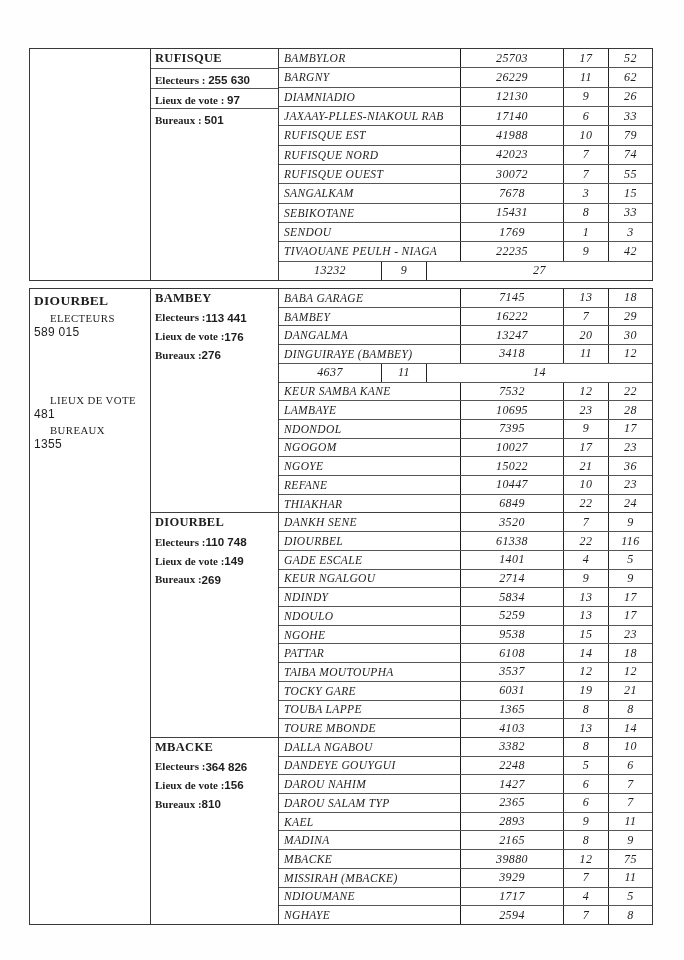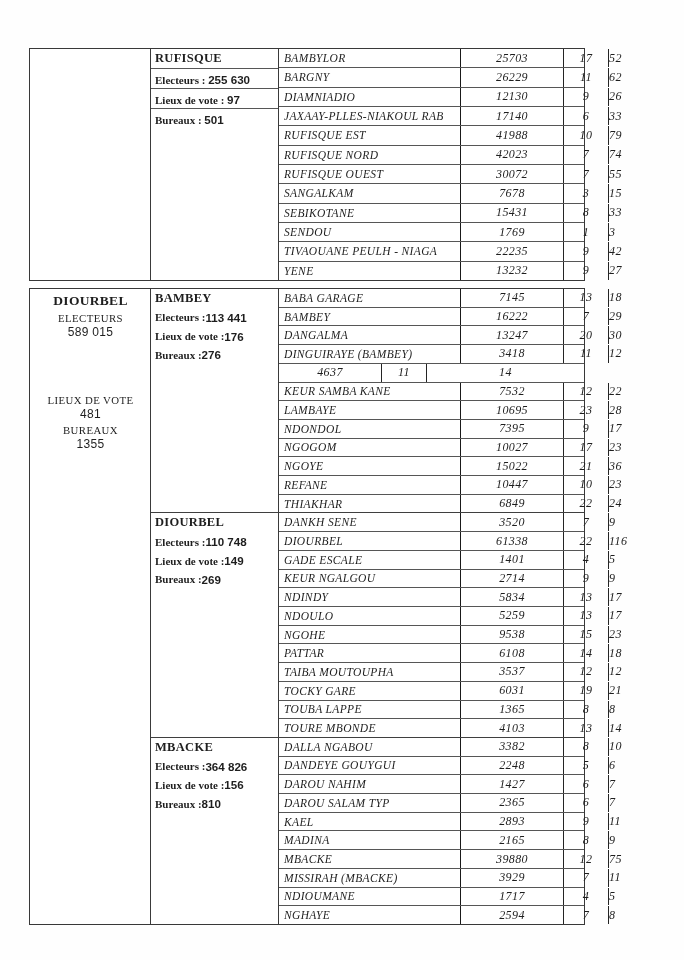--- a/index.html
+++ b/index.html
@@ -1,19 +1,19 @@
 <!DOCTYPE html>
 <html><head>
 <meta charset="utf-8">
 <style>
   html,body{margin:0;padding:0;background:#ffffff;}
   .page{position:relative;width:684px;height:960px;background:#fefefe;overflow:hidden;
         font-family:"Liberation Serif",serif;color:#1e1e1e;}
-  .tbl{position:absolute;left:29px;width:556px;border:1.5px solid #383838;
-       box-sizing:border-box;display:flex;background:#fff;text-align:center;}
+  .tbl{position:absolute;left:29px;width:624px;border:1.5px solid #383838;
+       box-sizing:border-box;display:flex;background:#fff;}
   #tbl-0{top:48px;height:233px;}
   #tbl-1{top:288px;height:637px;}
   .region-col{width:121px;min-width:121px;border-right:1.3px solid #3a3a3a;box-sizing:border-box;
               padding:3px 3px 0 4px;}
   .sections{flex:1;display:flex;flex-direction:column;min-width:0;}
   .section{display:flex;min-height:0;}
   .section + .section{border-top:1.1px solid #3f3f3f;}
   .dept-col{width:128px;min-width:128px;border-right:1.3px solid #3a3a3a;box-sizing:border-box;
             display:flex;flex-direction:column;overflow:hidden;}
   .rows{flex:1;display:flex;flex-direction:column;min-width:0;font-style:italic;}
@@ -31,21 +31,21 @@
              white-space:nowrap;overflow:hidden;}
   .dept-slot.ruled{border-bottom:1px solid #565656;}
   .dept-head{height:19px;display:flex;align-items:center;padding-left:4px;box-sizing:border-box;}
   .dept-line-row{height:18.7px;display:flex;align-items:center;padding-left:4px;box-sizing:border-box;
                  white-space:nowrap;overflow:hidden;}
   .dept-name{font-weight:bold;font-size:12.5px;letter-spacing:0.3px;}
   .dept-line .lbl,.dept-line-row .lbl{font-weight:600;font-size:11px;}
   .dept-line .val,.dept-line-row .val{font-family:"Liberation Sans",sans-serif;
                                       font-weight:bold;font-size:11.6px;}
   .region-name{font-weight:bold;font-size:13.5px;letter-spacing:0.3px;padding-top:1px;}
-  .region-label{font-size:10.8px;letter-spacing:0.4px;margin-top:3px;}
+  .region-label{font-size:10.8px;letter-spacing:0.4px;margin-top:3px;margin-left:16px;}
   .region-value{font-family:"Liberation Sans",sans-serif;font-size:12px;margin-top:1px;
                 letter-spacing:0.3px;}
   .region-gap{height:52px;}
 </style>
 </head>
 <body>
 
 <div class="page">
   <div id="tables-root">
       <div class="tbl" id="tbl-0">
@@ -135,21 +135,20 @@
                 <div class="c-num c-lieux">1</div>
                 <div class="c-num c-bureaux">3</div>
               </div>
               <div class="row">
                 <div class="c-commune">TIVAOUANE PEULH - NIAGA</div>
                 <div class="c-num c-electeurs">22235</div>
                 <div class="c-num c-lieux">9</div>
                 <div class="c-num c-bureaux">42</div>
               </div>
               <div class="row">
-                <div class="c-commune">YENE</div>
                 <div class="c-num c-electeurs">13232</div>
                 <div class="c-num c-lieux">9</div>
                 <div class="c-num c-bureaux">27</div>
               </div>
             </div>
           </div>
         </div>
       </div>
       <div class="tbl" id="tbl-1">
         <div class="region-col">

